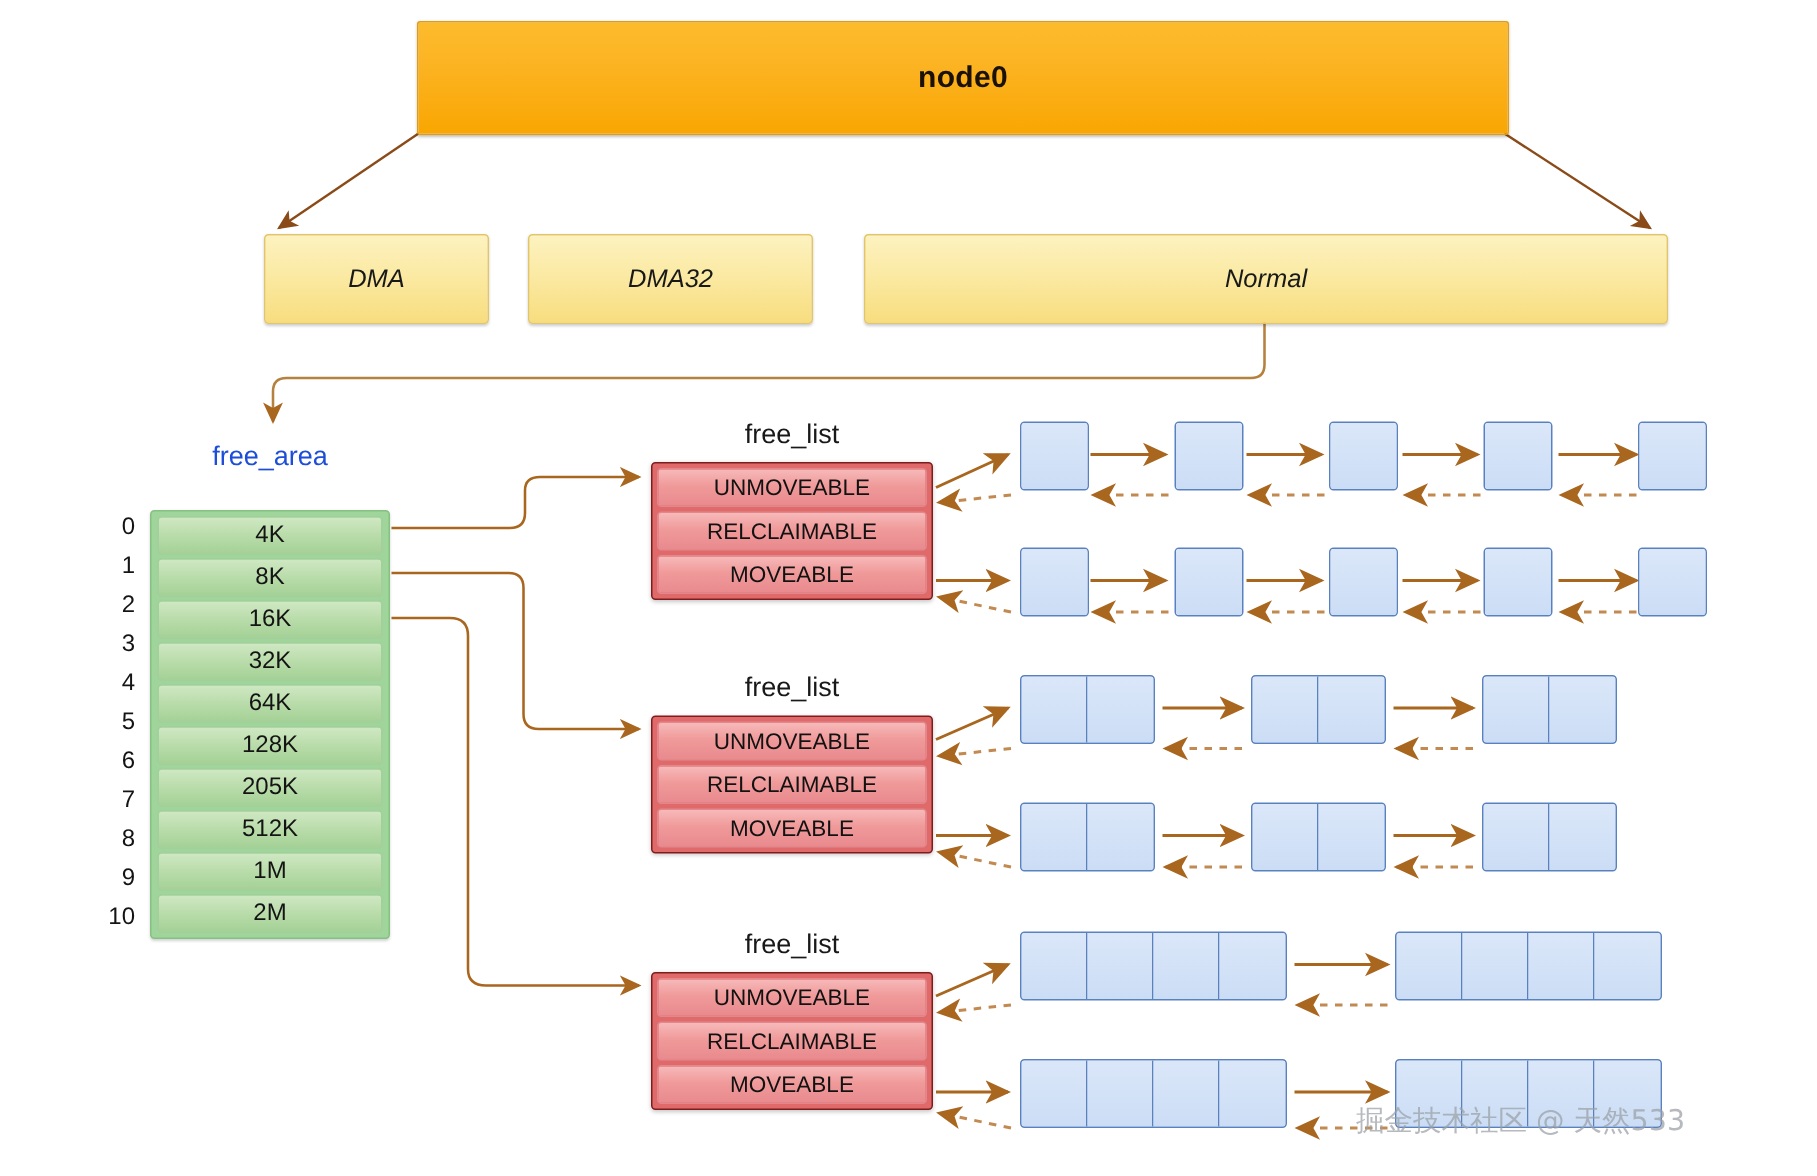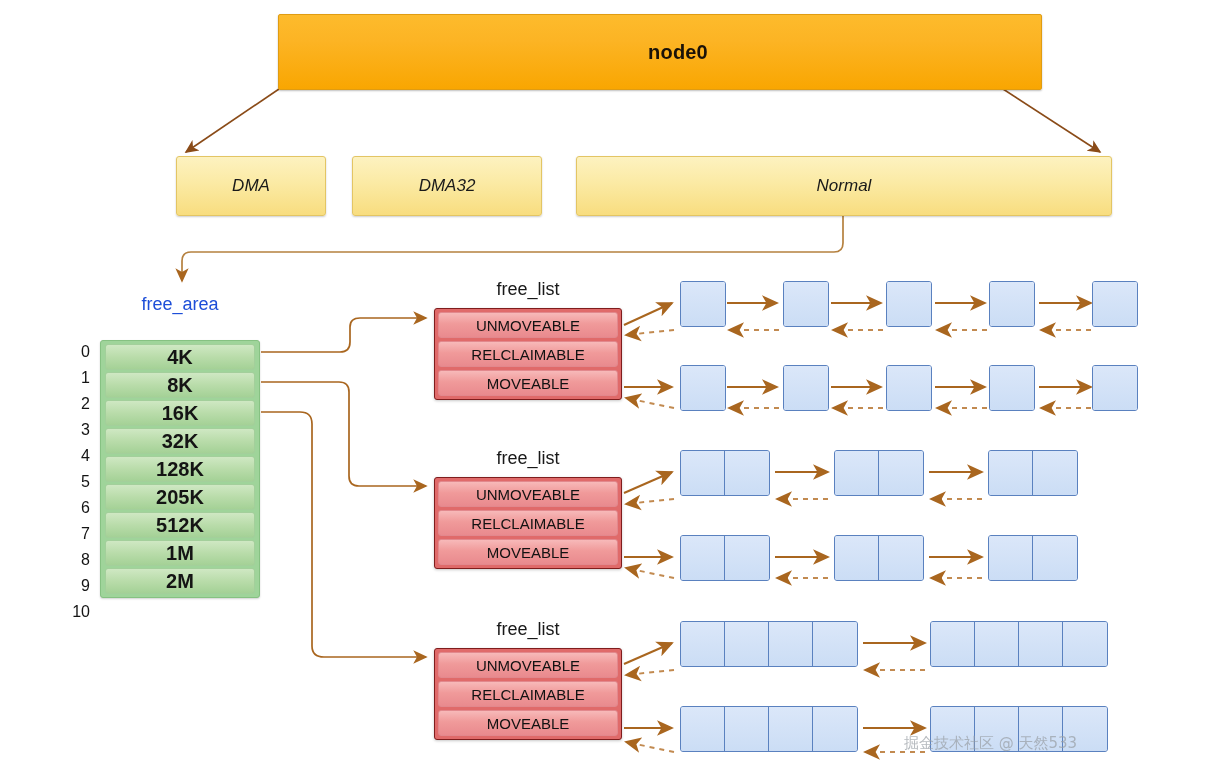--- a/index.html
+++ b/index.html
@@ -8,21 +8,21 @@
   #stage{position:relative;width:1211px;height:784px;}
   #wires{position:absolute;left:0;top:0;width:1211px;height:784px;pointer-events:none;}
 
   
   .node0{
     position:absolute;left:278px;top:14px;width:726px;height:74px;
     background:linear-gradient(to bottom,#fdbb2c 0%,#fcb424 35%,#f9a601 100%);
     border:1px solid #e09c12;border-radius:2px;
     box-shadow:0 1px 2px rgba(0,0,0,.25);
     display:flex;align-items:center;justify-content:center;
-    font-size:20px;font-weight:bold;color:#1a1208;letter-spacing:.2px;padding-left:36px;
+    font-size:20px;font-weight:bold;color:#1a1208;letter-spacing:.2px;
   }
 
   
   .zone{
     position:absolute;height:58px;
     background:linear-gradient(to bottom,#fdf2c0 0%,#fbeaa4 45%,#f8dd7f 100%);
     border:1px solid #e3c564;border-radius:3px;
     box-shadow:0 1px 2px rgba(0,0,0,.2);
     display:flex;align-items:center;justify-content:center;
     font-size:17px;color:#191919;font-style:italic;
@@ -35,21 +35,21 @@
   .fa-title{position:absolute;left:124px;top:294px;width:112px;text-align:center;
             font-size:18px;color:#1d4ed8;}
   .fa-col{position:absolute;left:100px;top:340px;width:160px;
           background:#9fd49a;border:1px solid #86c182;border-radius:3px;
           padding:3px 4px;box-sizing:border-box;
           box-shadow:0 1px 2px rgba(0,0,0,.18);}
   .fa-cell{height:24px;margin-bottom:2px;
            background:linear-gradient(to bottom,#cfe8c3 0%,#b9dcaa 50%,#a4d196 100%);
            border:1px solid #a3cf9b;border-radius:3px;
            display:flex;align-items:center;justify-content:center;
-           font-size:20px;color:#141414;font-weight:700;}
+           font-size:16px;color:#141414;font-weight:400;}
   .fa-cell:last-child{margin-bottom:0;}
   .fa-idx{position:absolute;left:56px;top:340px;width:36px;}
   .fa-idx div{height:24px;margin-bottom:2px;display:flex;align-items:center;
               justify-content:flex-end;font-size:16px;color:#141414;padding-right:2px;}
 
   
   .fl-title{position:absolute;width:180px;text-align:center;font-size:18px;color:#191919;}
   .fl-box{position:absolute;left:434px;width:188px;
           background:#e06a6a;border:1px solid #7f1d1d;border-radius:3px;
           padding:3px;box-sizing:border-box;
@@ -64,21 +64,21 @@
   
   .blk{position:absolute;display:flex;height:44px;
        border:1.5px solid #5a81bf;border-radius:3px;overflow:hidden;
        background:#cfdef5;}
   .blk .cell{width:44px;height:100%;
              background:linear-gradient(to bottom,#dbe7f9 0%,#cbddf5 100%);
              border-right:1.5px solid #5a81bf;box-sizing:border-box;}
   .blk .cell:last-child{border-right:none;}
 
   
-  .watermark{position:absolute;left:904px;top:734px;font-size:15px;color:#9aa0a6;
+  .watermark{position:absolute;left:904px;top:734px;font-size:19px;color:#9aa0a6;
              opacity:.72;white-space:nowrap;
              font-family:"DejaVu Sans","Liberation Sans",sans-serif;text-align:center;}
 </style>
 </head>
 <body>
 
 <div id="stage">
 
   <svg id="wires" viewBox="0 0 1211 784" xmlns="http://www.w3.org/2000/svg">
     <defs>
@@ -189,20 +189,21 @@
       <div>7</div>
       <div>8</div>
       <div>9</div>
       <div>10</div>
     </div>
   <div class="fa-col" id="fa-col">
       <div class="fa-cell">4K</div>
       <div class="fa-cell">8K</div>
       <div class="fa-cell">16K</div>
       <div class="fa-cell">32K</div>
+      <div class="fa-cell">64K</div>
       <div class="fa-cell">128K</div>
       <div class="fa-cell">205K</div>
       <div class="fa-cell">512K</div>
       <div class="fa-cell">1M</div>
       <div class="fa-cell">2M</div>
     </div>
 
   <div id="groups">
       <div class="fl-title" style="left: 438px; top: 279px;">free_list</div>
       <div class="fl-box" style="top: 308px;">

